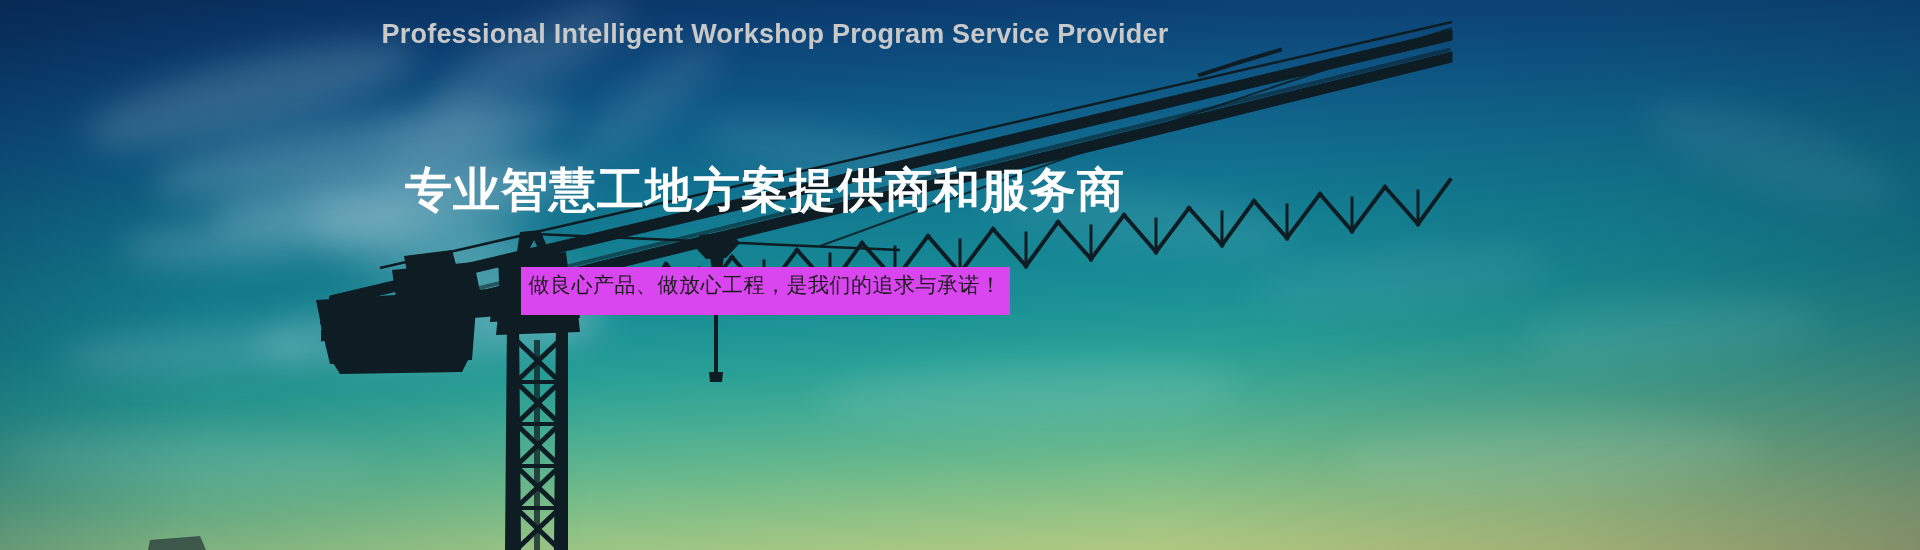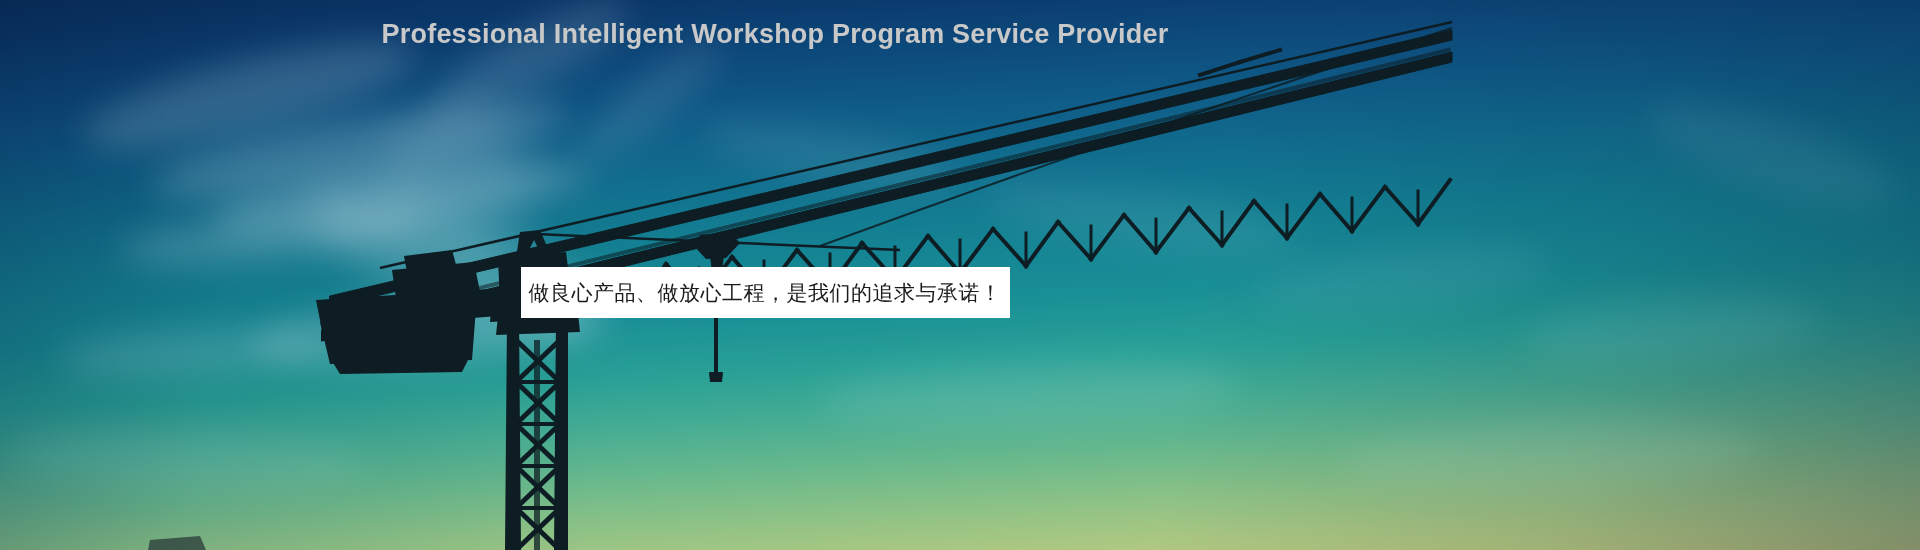--- a/index.html
+++ b/index.html
@@ -130,26 +130,26 @@
   .tagline-wrap {
     position: absolute;
     left: 0;
     top: 267px;
     width: 1530px;
     text-align: center;
     pointer-events: none;
   }
   .tagline {
     display: inline-block;
-    background: #ffffff;
+    background: #d946ef;
     color: #1b1b1b;
     font-size: 21px;
     line-height: 35px;
-    height: 35px;
-    padding: 8px 8px;
+    height: 48px;
+    padding: 0 8px;
     letter-spacing: .5px;
     white-space: nowrap;
     pointer-events: auto;
   }
 </style>
 </head>
 <body>
 
 <div id="banner">
 
@@ -319,19 +319,20 @@
       <polygon fill="#0d1d23" points="709,372 723,372 722,382 710,382"></polygon>
     </g>
 
     <polygon fill="#2a3b3a" opacity="0.75" points="150,540 200,536 206,550 148,550"></polygon>
   </svg>
 
   <div class="hero-text">
 
     <div class="eyebrow">Professional Intelligent Workshop Program Service Provider</div>
 
+    <h1 class="headline">专业智慧工地方案提供商和服务商</h1>
 
     <div class="tagline-wrap">
       <span class="tagline">做良心产品、做放心工程，是我们的追求与承诺！</span>
     </div>
 
   </div>
 </div>
 
 </body></html>

